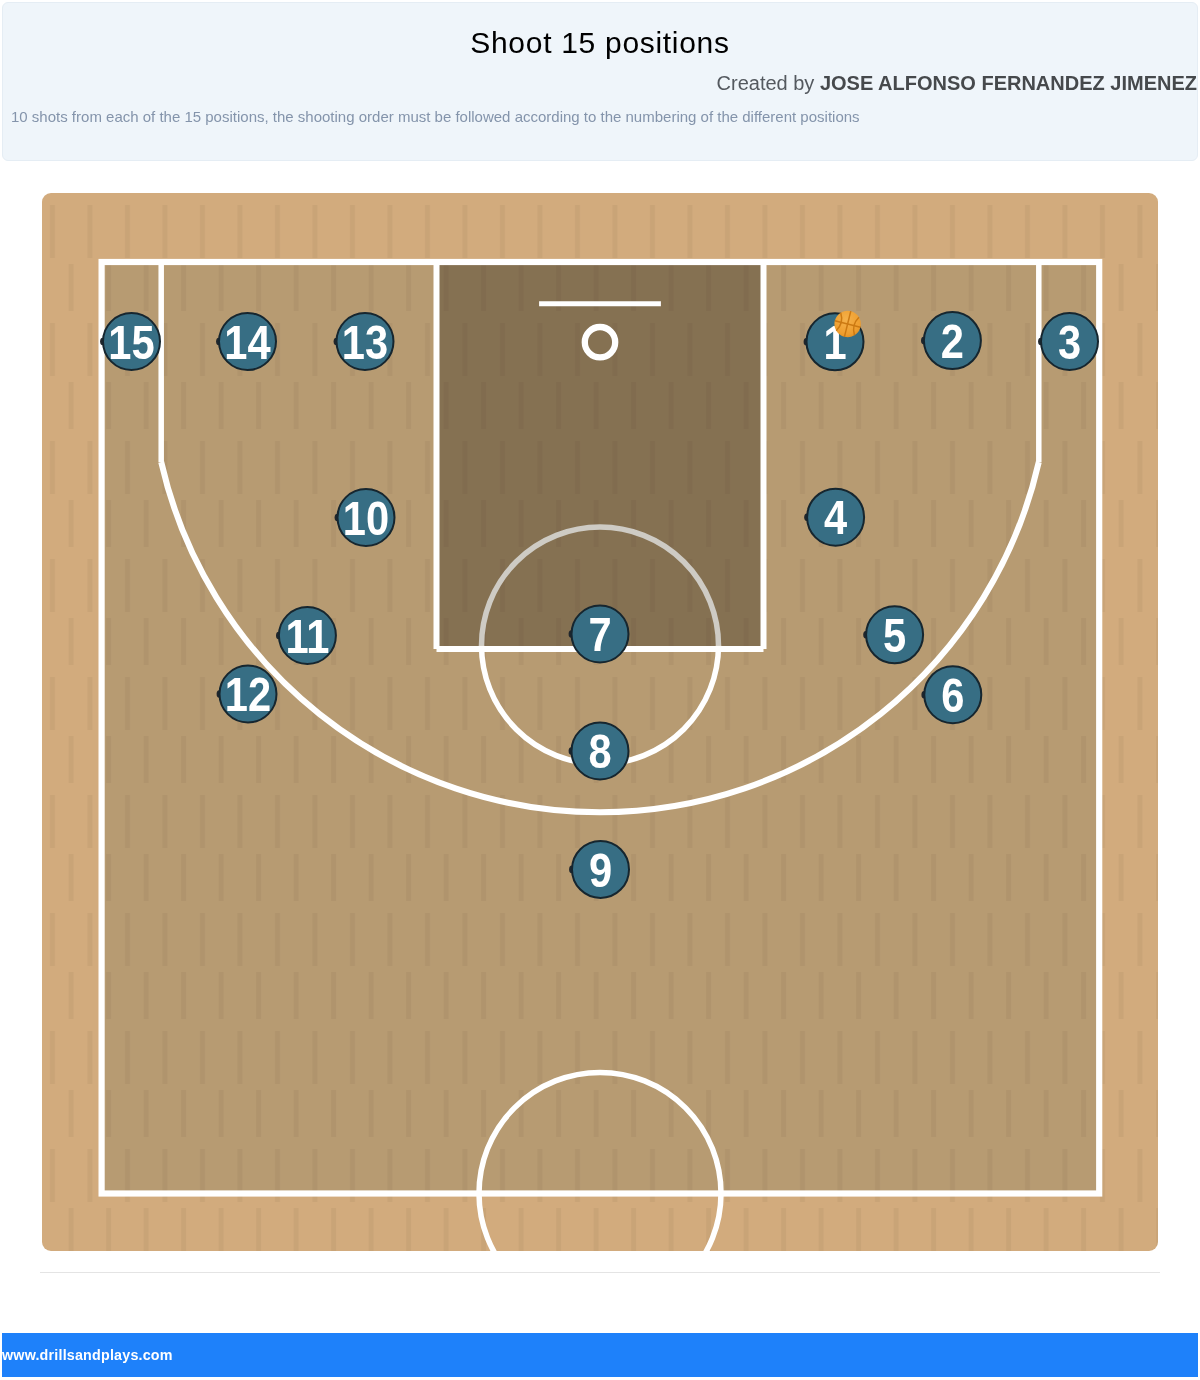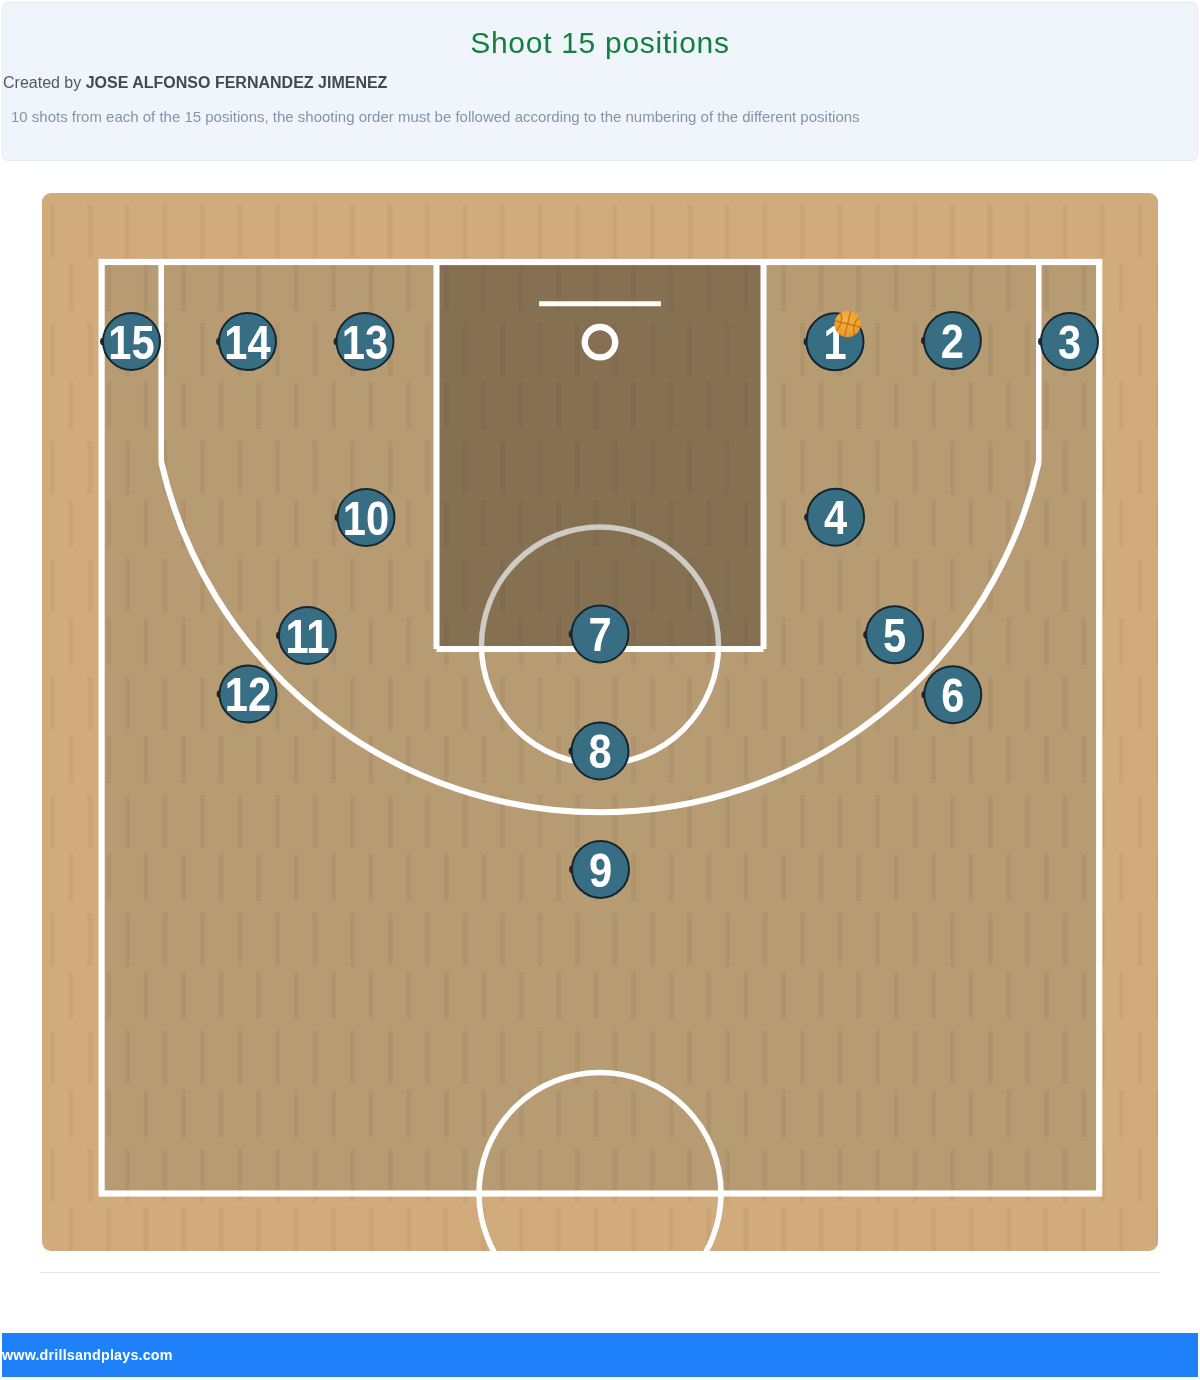--- a/index.html
+++ b/index.html
@@ -1,23 +1,23 @@
 <!DOCTYPE html>
 <html><head>
 <meta charset="utf-8">
 <style>
   html,body{margin:0;padding:0;background:#ffffff;width:1200px;height:1380px;
     font-family:"Liberation Sans", sans-serif;}
   .page{position:relative;width:1200px;height:1380px;overflow:hidden;}
   .hdr{position:absolute;left:2px;top:2px;width:1196px;height:159px;
     background:#eff5fa;border:1px solid #e5edf4;border-radius:6px;box-sizing:border-box;}
   .title{position:absolute;left:0;top:25px;width:100%;text-align:center;
-    font-size:30px;letter-spacing:0.7px;color:#15803d;font-weight:400;line-height:30px;}
-  .byline{position:absolute;left:0;top:71px;width:100%;text-align:left;
-    font-size:16px;color:#54595f;line-height:18px;}
+    font-size:30px;letter-spacing:0.7px;color:#000000;font-weight:400;line-height:30px;}
+  .byline{position:absolute;left:0;top:71px;width:100%;text-align:right;
+    font-size:20px;color:#54595f;line-height:18px;}
   .byline b{color:#46494c;}
   .desc{position:absolute;left:0;top:105px;width:100%;text-align:left;
     font-size:15px;color:#8494ab;line-height:17px;padding-left:8px;}
   .court{position:absolute;left:42px;top:193px;width:1116px;height:1058px;
     border-radius:9px;overflow:hidden;}
   .court svg{filter:blur(0.45px);}
   .sep{position:absolute;left:40px;top:1272px;width:1120px;height:0;
     border-top:1px solid #e4e4e4;}
   .footer{position:absolute;left:2px;top:1333px;width:1196px;height:44px;
     background:#1e81fa;color:#ffffff;font-weight:bold;font-size:14.3px;

